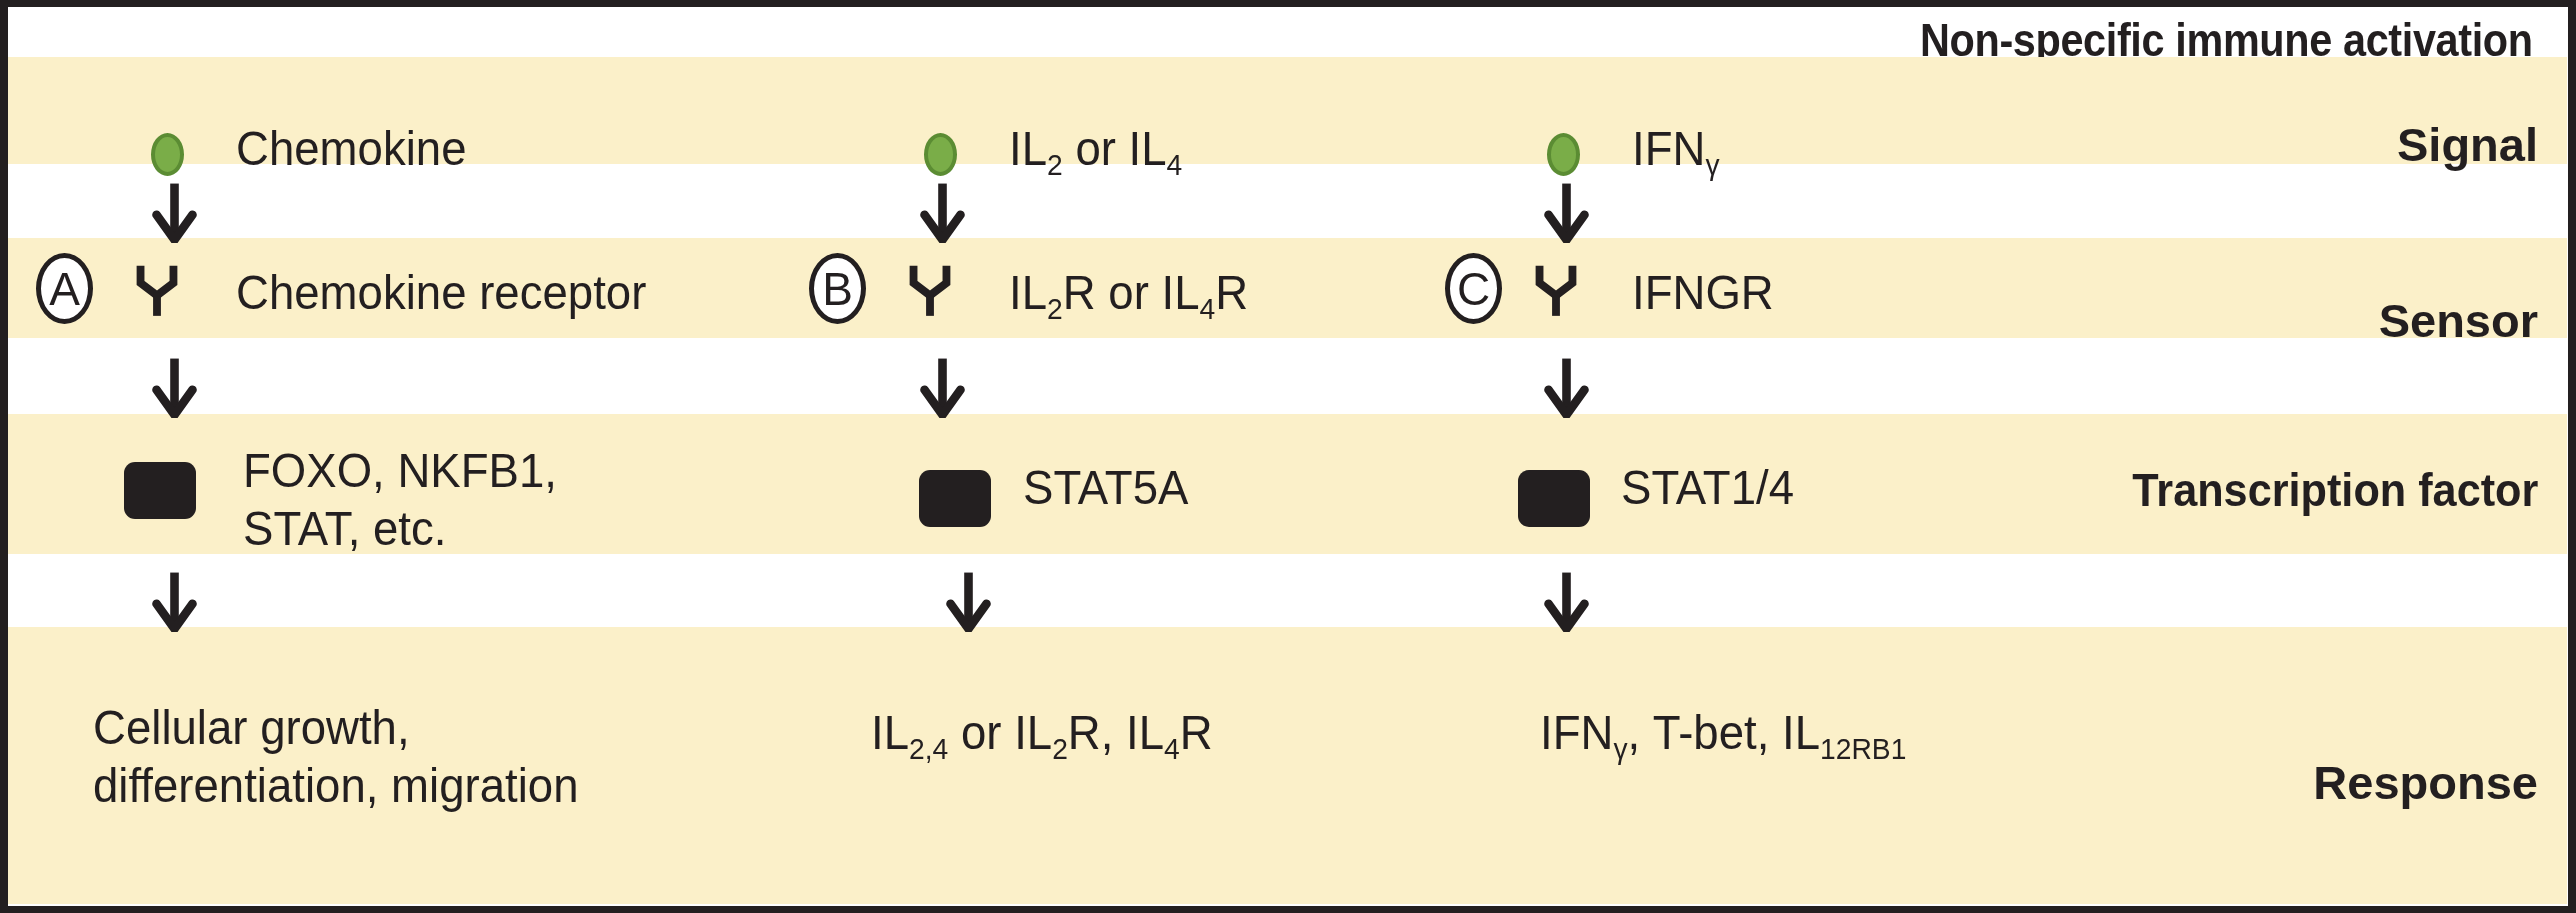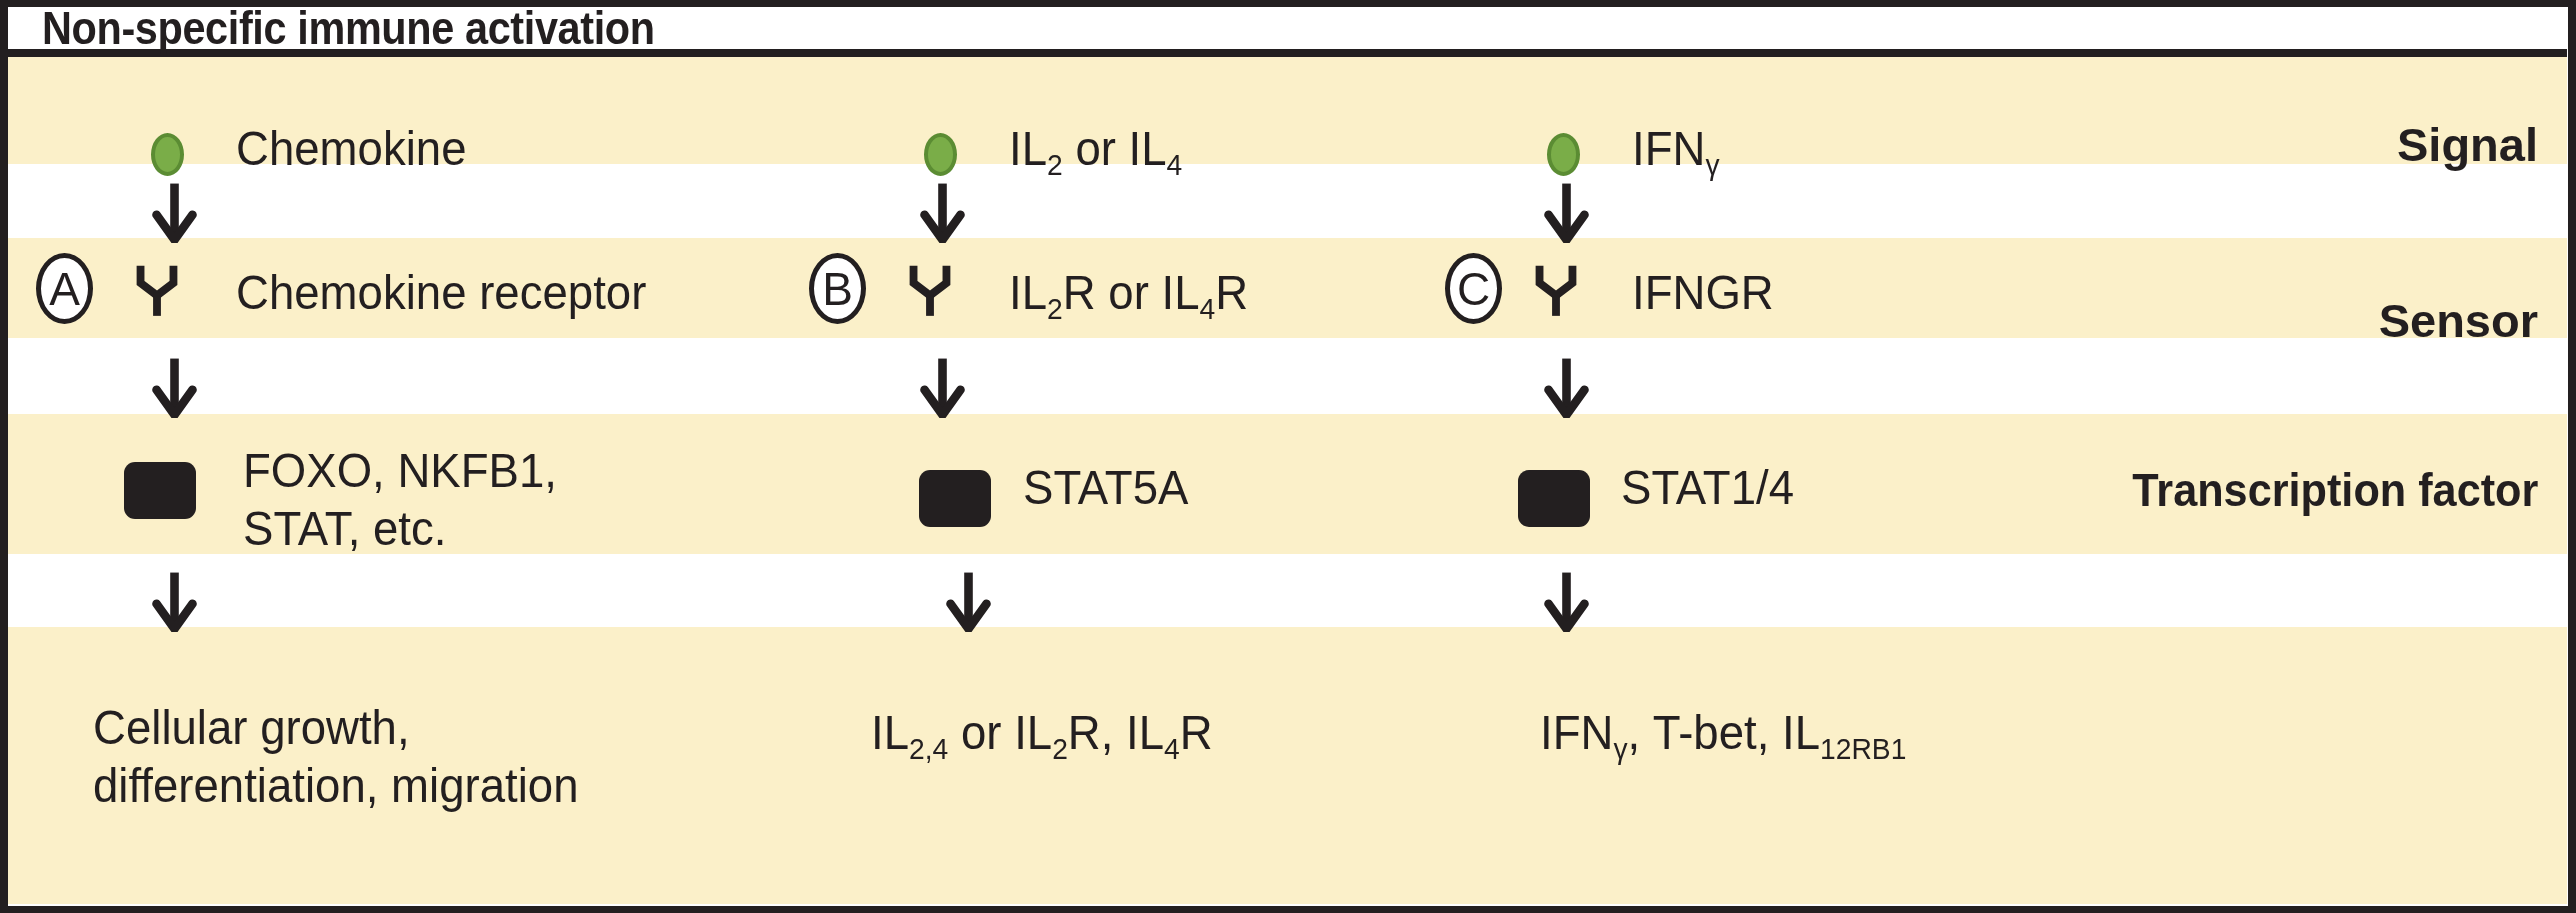--- a/index.html
+++ b/index.html
@@ -15,25 +15,25 @@
     width: 2576px; height: 914px;
     background: #ffffff;
     border: 8.7px solid #231f20;
     border-top-width: 7px;
     border-bottom-width: 8.7px;
   }
 
   
   .title-row {
     position: absolute;
-    left: 0; top: 0;
+    left: 0; top: 12px;
     width: 2559px; height: 50px;
     background: #ffffff;
     border-bottom: 8.7px solid #231f20;
-    display: flex; align-items: center; justify-content: flex-start;
+    display: flex; align-items: center; justify-content: flex-end;
   }
   .title-text {
     font-family: "Liberation Sans Narrow", "Liberation Sans", sans-serif;
     font-weight: bold;
     font-size: 46px;
     color: #231f20;
     letter-spacing: -0.4px;
     transform: scaleX(0.9);
     white-space: nowrap;
   }
@@ -236,15 +236,16 @@
   </div>
 
   <div class="abs node-label" style="left:863px; top:697px;">
     <span>IL</span><span class="sub">2,4</span><span> or IL</span><span class="sub">2</span><span>R, IL</span><span class="sub">4</span><span>R</span>
   </div>
 
   <div class="abs node-label" style="left:1532px; top:697px;">
     <span>IFN</span><span class="sub">γ</span><span>, T-bet, IL</span><span class="sub">12RB1</span>
   </div>
 
+  <span class="stage-label" style="top:748px;">Response</span>
 
 </div>
 
 
 </body></html>

